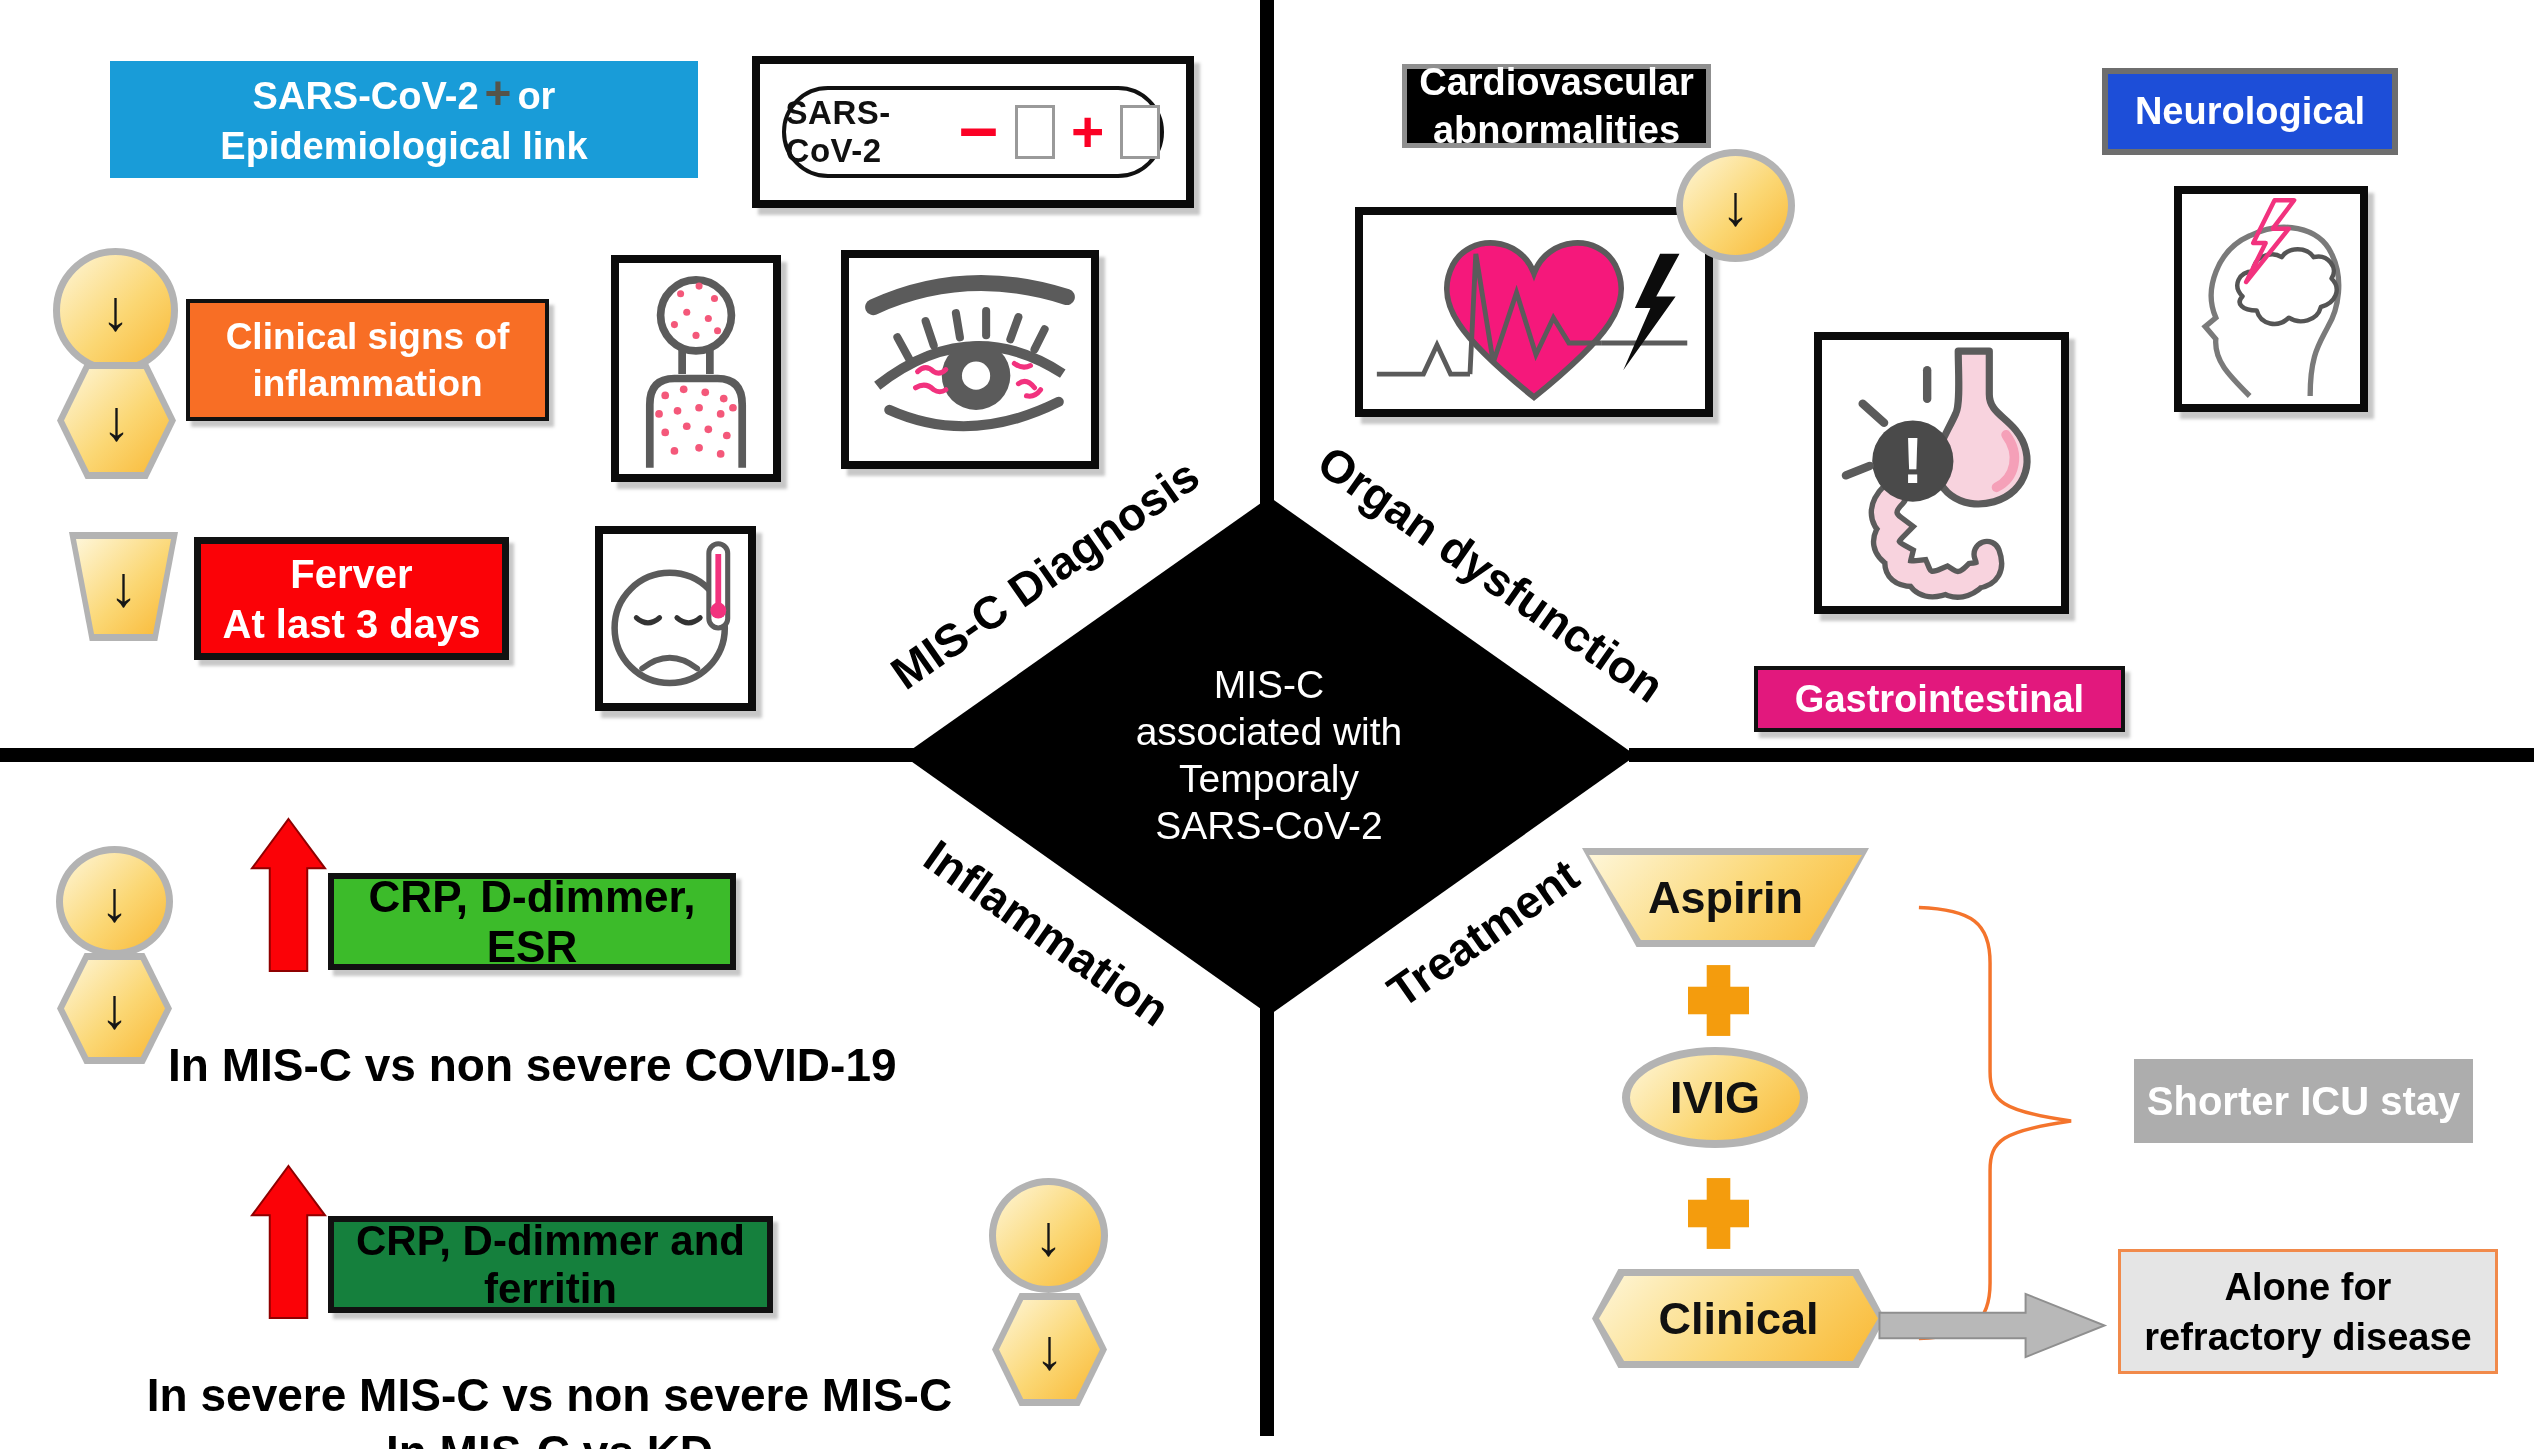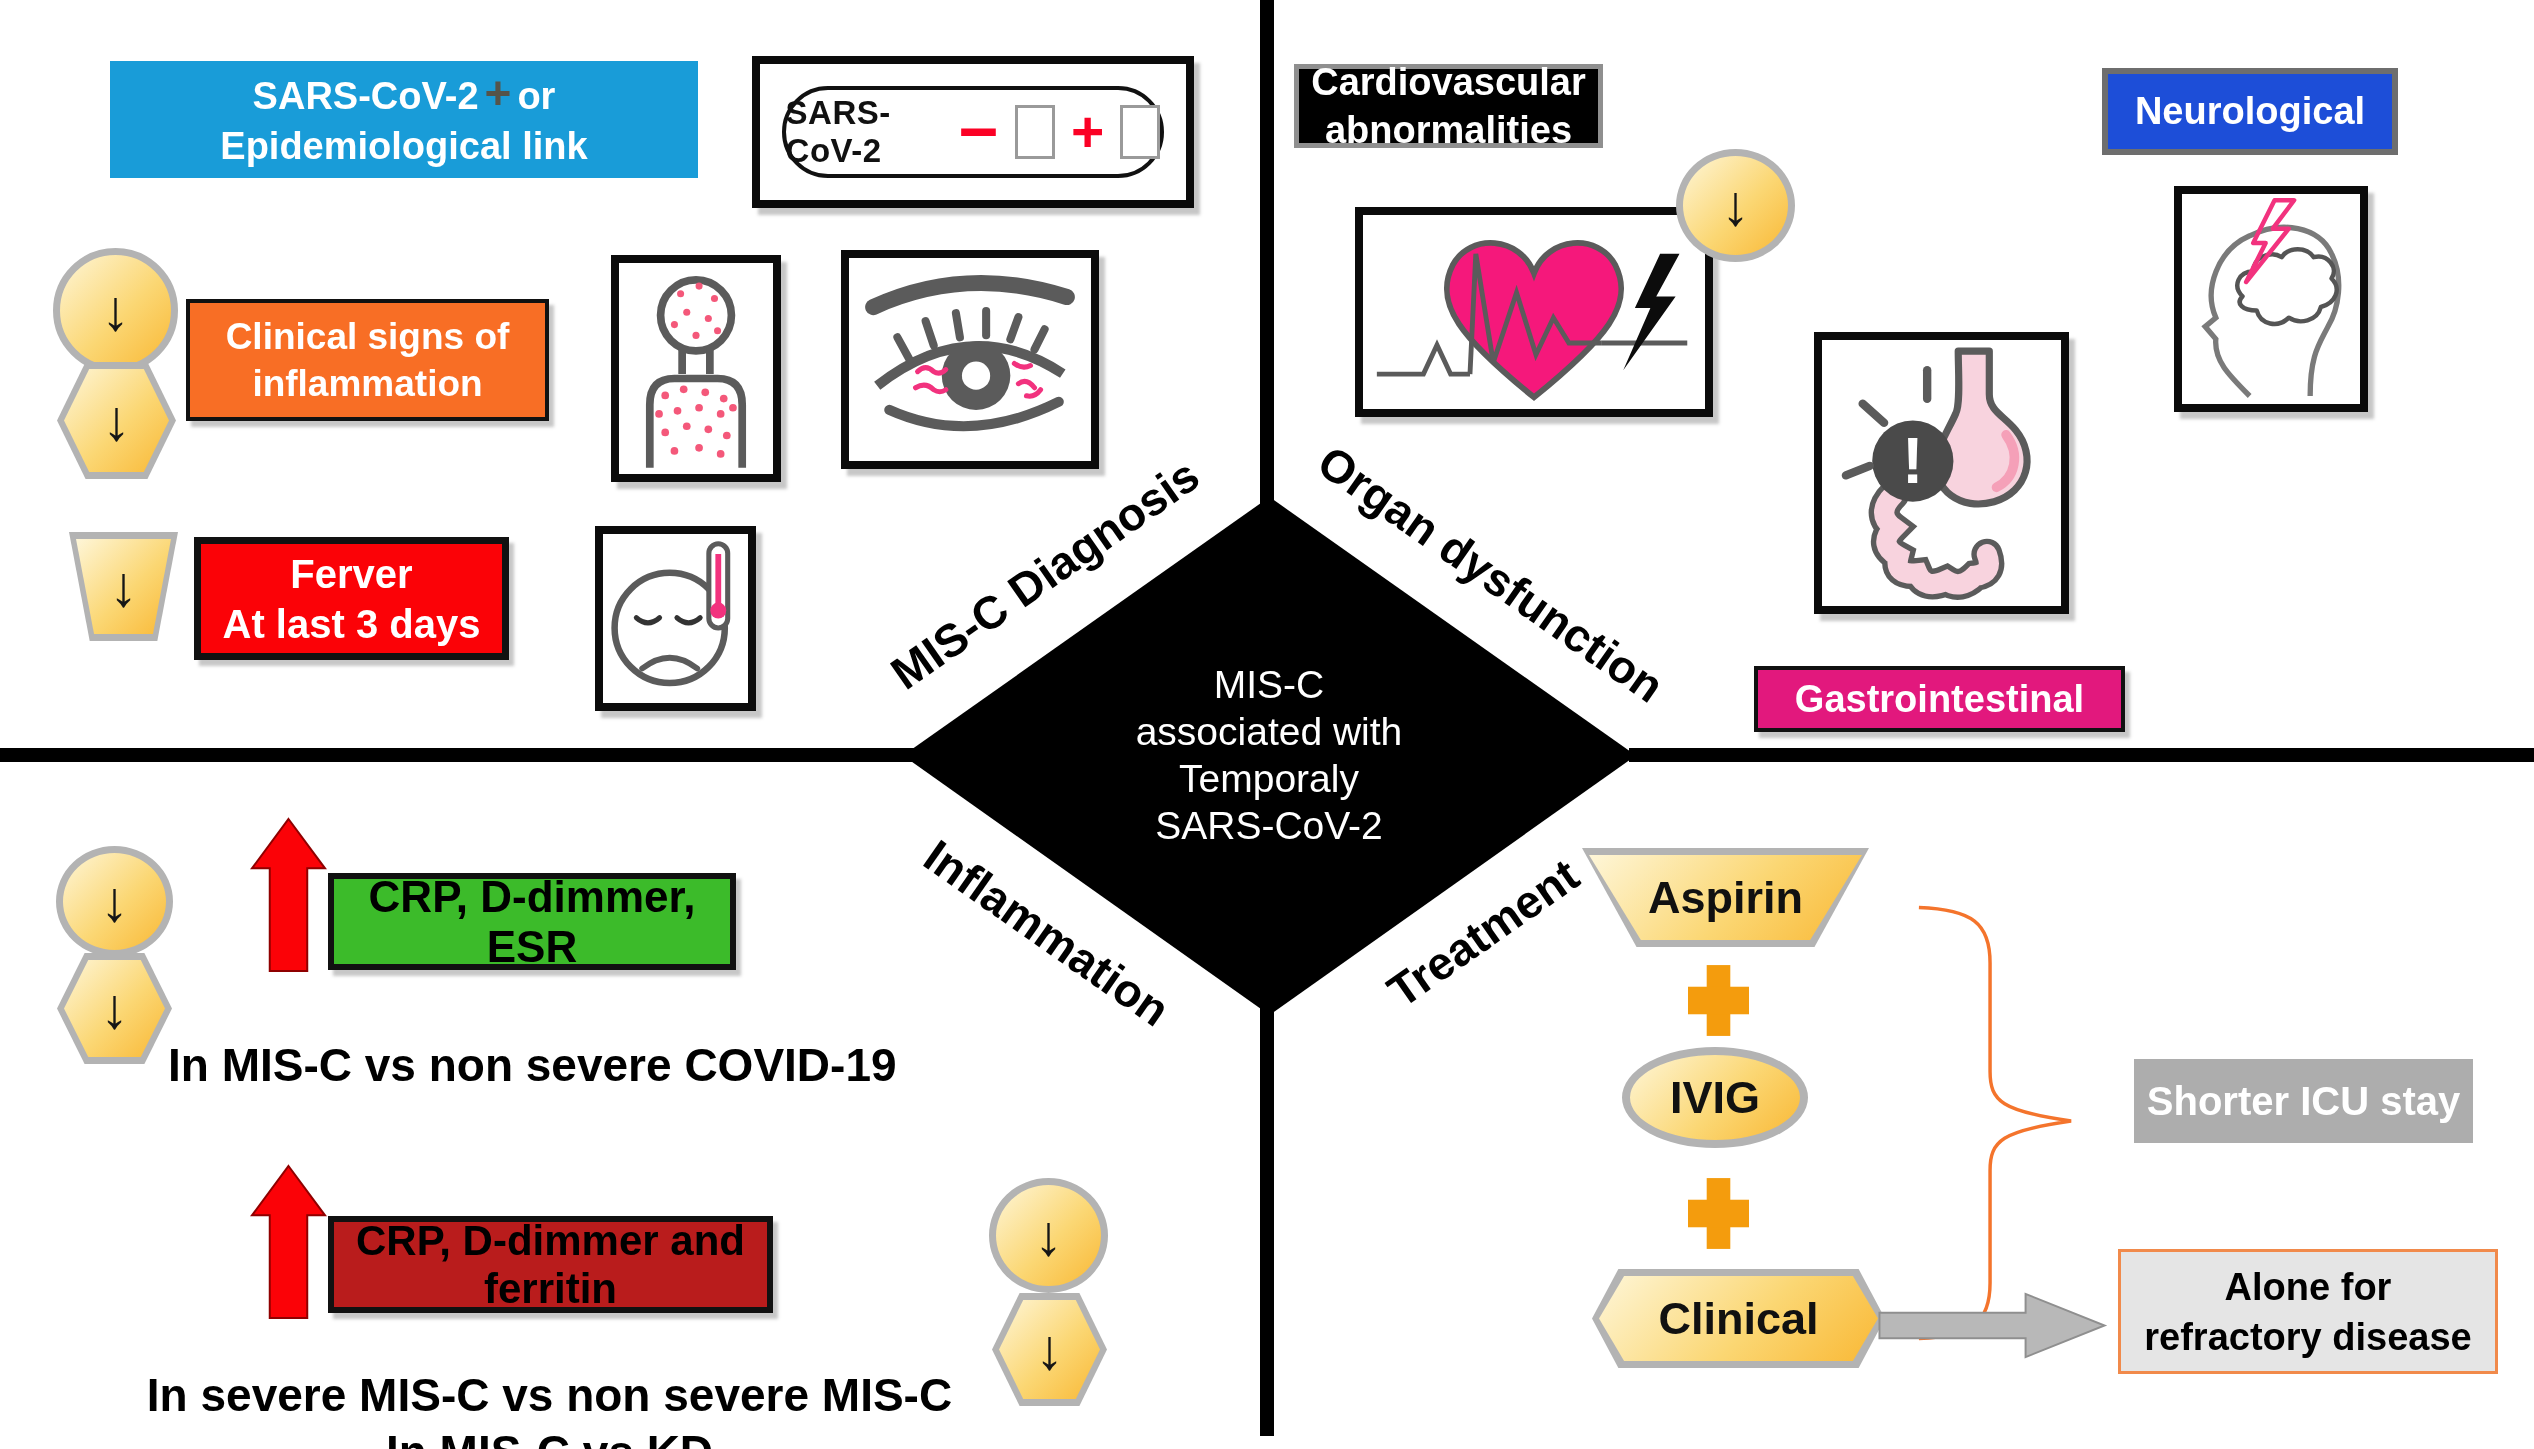--- a/index.html
+++ b/index.html
@@ -25,21 +25,21 @@
   
   .box{position:absolute; display:flex; flex-direction:column; align-items:center; justify-content:center; text-align:center; box-sizing:border-box;}
   .blue-box{background:#199CD8; color:#fff; font-weight:bold; font-size:38px; line-height:50px;}
   .blue-box .darkplus{color:#55544a; font-weight:900; font-size:46px; padding:0 6px;}
   .orange-box{background:#F86E25; border:4px solid #111; color:#fff; font-weight:bold; font-size:37px; line-height:47px; box-shadow:5px 6px 3px rgba(130,130,130,.45);}
   .red-box{background:#FB0207; border:7px solid #111; color:#fff; font-weight:bold; font-size:40px; line-height:50px; box-shadow:5px 6px 3px rgba(130,130,130,.45);}
   .black-box{background:#000; border:5px solid #8f8f8f; color:#fff; font-weight:bold; font-size:38px; line-height:48px;}
   .gray-box{background:#1d4ed8; border:6px solid #6e6e6e; color:#fff; font-weight:bold; font-size:38px;}
   .magenta-box{background:#E2187D; border:4px solid #111; color:#fff; font-weight:bold; font-size:38px; box-shadow:5px 6px 3px rgba(130,130,130,.45);}
   .green1-box{background:#3CBB2A; border:6px solid #111; color:#000; font-weight:600; font-size:44px; box-shadow:5px 6px 3px rgba(130,130,130,.45);}
-  .green2-box{background:#b91c1c; border:6px solid #111; color:#000; font-weight:600; font-size:42px; box-shadow:5px 6px 3px rgba(130,130,130,.45);}
+  .green2-box{background:#15803d; border:6px solid #111; color:#000; font-weight:600; font-size:42px; box-shadow:5px 6px 3px rgba(130,130,130,.45);}
   .icu-box{background:#ADADAD; color:#fff; font-weight:bold; font-size:40px;}
   .alone-box{background:#e5e5e5; border:3px solid #F18A4B; color:#000; font-weight:bold; font-size:38px; line-height:50px;}
   .caption{position:absolute; color:#000; font-weight:bold; font-size:46px; text-align:center; white-space:nowrap;margin-top:40px;}
 
   
   .frame{position:absolute; background:#fff; border:8px solid #0b0b0b; box-sizing:border-box; box-shadow:6px 7px 3px rgba(130,130,130,.45); display:flex; align-items:center; justify-content:center;}
   .frame svg{width:100%; height:100%;}
 
   
   .cassette{position:absolute; background:#fff; border:8px solid #0b0b0b; box-sizing:border-box; box-shadow:6px 7px 3px rgba(130,130,130,.45); display:flex; align-items:center; justify-content:center;}
@@ -197,21 +197,21 @@
       <circle cx="46" cy="64" r="38" fill="none" stroke="#5b5b5b" stroke-width="4.5"></circle>
       <path d="M23 57 q8 7 16 0" stroke="#333" stroke-width="3.5" fill="none" stroke-linecap="round"></path>
       <path d="M51 57 q8 7 16 0" stroke="#333" stroke-width="3.5" fill="none" stroke-linecap="round"></path>
       <path d="M27 92 q19 -15 38 0" stroke="#5b5b5b" stroke-width="4" fill="none" stroke-linecap="round"></path>
       <rect x="73" y="6" width="13" height="58" rx="6.5" fill="#ffffff" stroke="#5b5b5b" stroke-width="3.5"></rect>
       <line x1="79.5" y1="13" x2="79.5" y2="50" stroke="#F2327E" stroke-width="4"></line>
       <circle cx="79.5" cy="52" r="5.5" fill="#F2327E"></circle>
     </svg>
   </div>
 
-  <div class="box black-box" style="left:1294px; top:64px; width:309px; height:84px;">
+  <div class="box black-box" style="left:1402px; top:64px; width:309px; height:84px;">
     <div>Cardiovascular</div>
     <div>abnormalities</div>
   </div>
 
   <div class="ycircle" style="left:1676px; top:149px; width:119px; height:113px; z-index:5;">
     <span class="darrow">↓</span>
   </div>
 
   <div class="frame" style="left:1355px; top:207px; width:358px; height:210px;">
     <svg viewBox="0 0 170 100">

